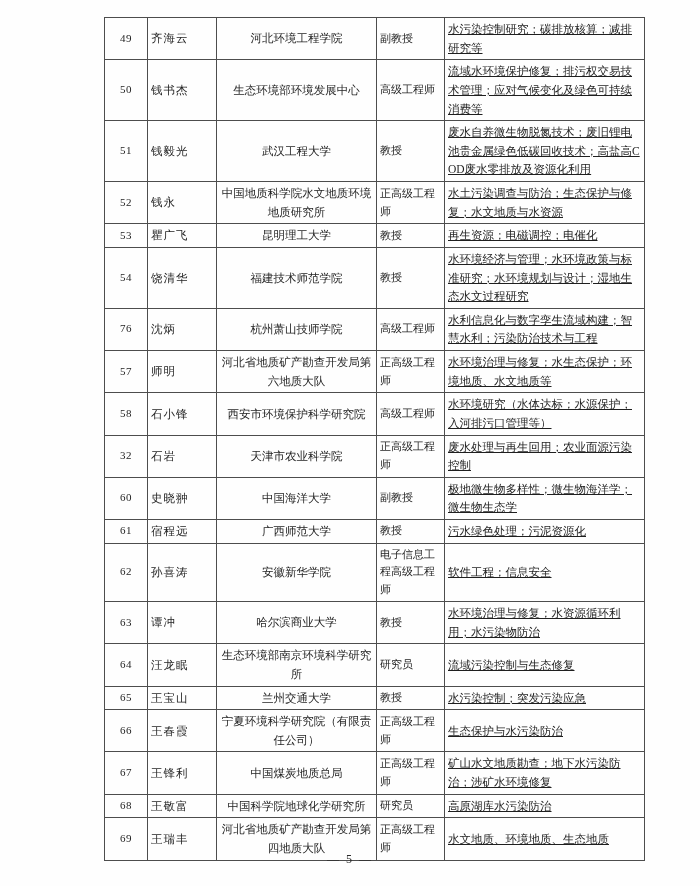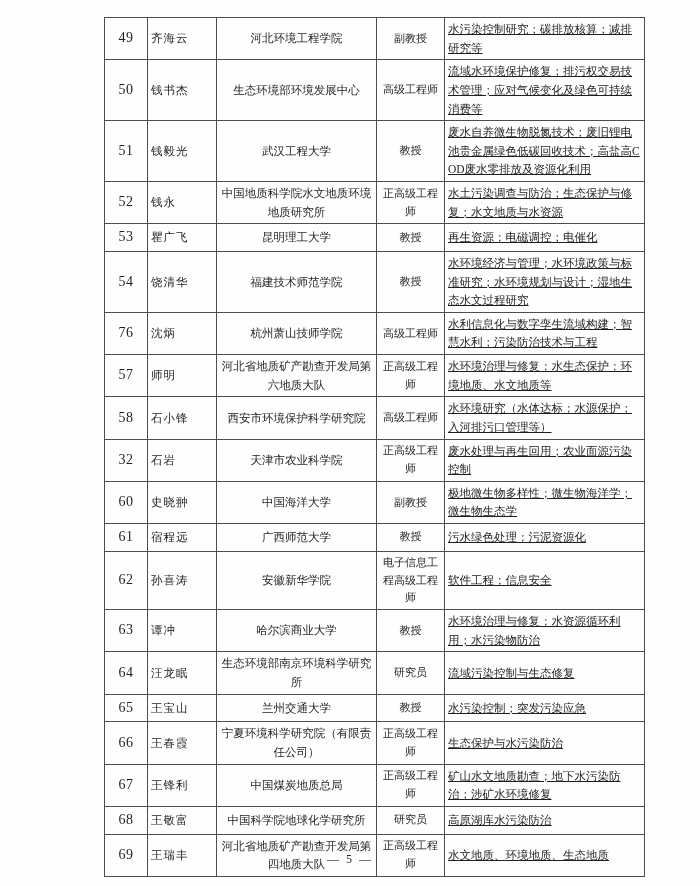--- a/index.html
+++ b/index.html
@@ -22,24 +22,24 @@
     table-layout:fixed;
     font-size:11.5px;
     line-height:1.62;
   }
   table.roster td{
     border:1px solid #4d4d4d;
     padding:2px 3px;
     vertical-align:middle;
     word-break:break-all;
   }
-  td.c-no{width:36px;text-align:center;font-size:14px;letter-spacing:0.5px;}
+  td.c-no{width:36px;text-align:center;font-size:11px;letter-spacing:0.5px;}
   td.c-name{width:62px;text-align:left;letter-spacing:1px;}
   td.c-org{width:153px;text-align:center;}
-  td.c-title{width:61px;text-align:center;font-size:11px;padding:2px 1px;}
+  td.c-title{width:61px;font-size:11px;padding:2px 1px;}
   td.c-research{width:193px;text-align:left;text-decoration:underline;}
   .footer{
     position:absolute;
     left:0;right:0;
     top:852px;
     text-align:center;
     font-size:12px;
     color:#2a2a2a;
     letter-spacing:2px;
   }

